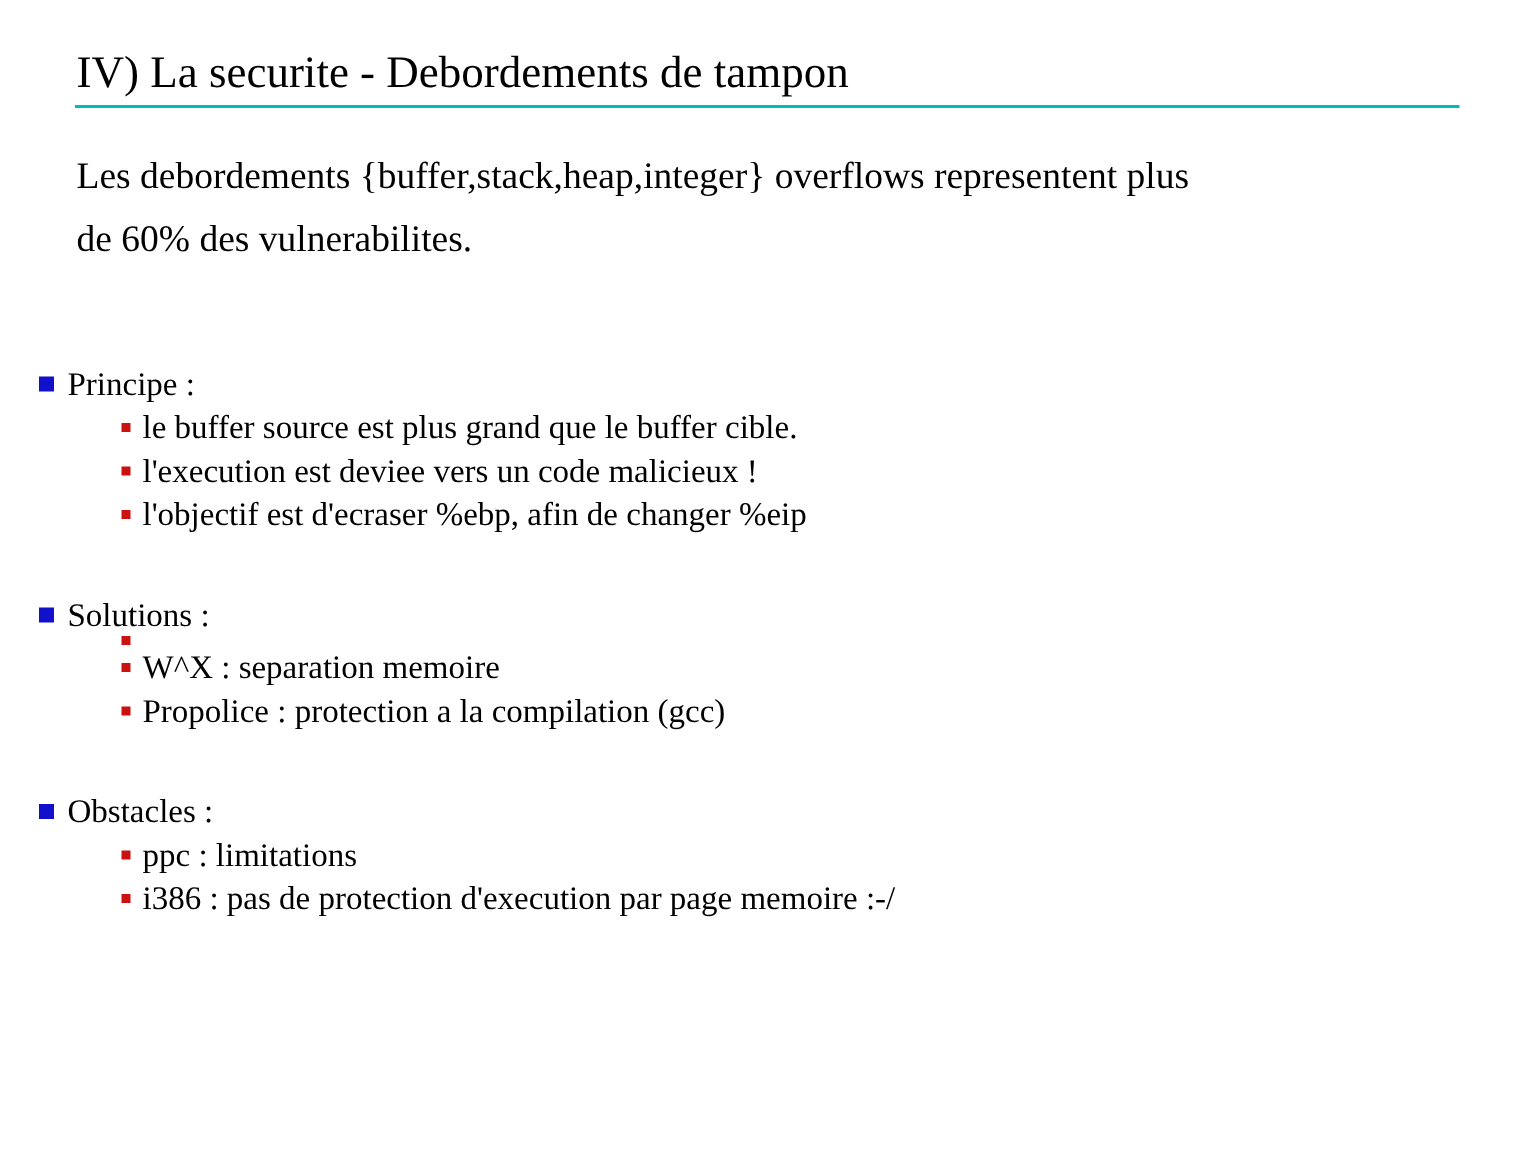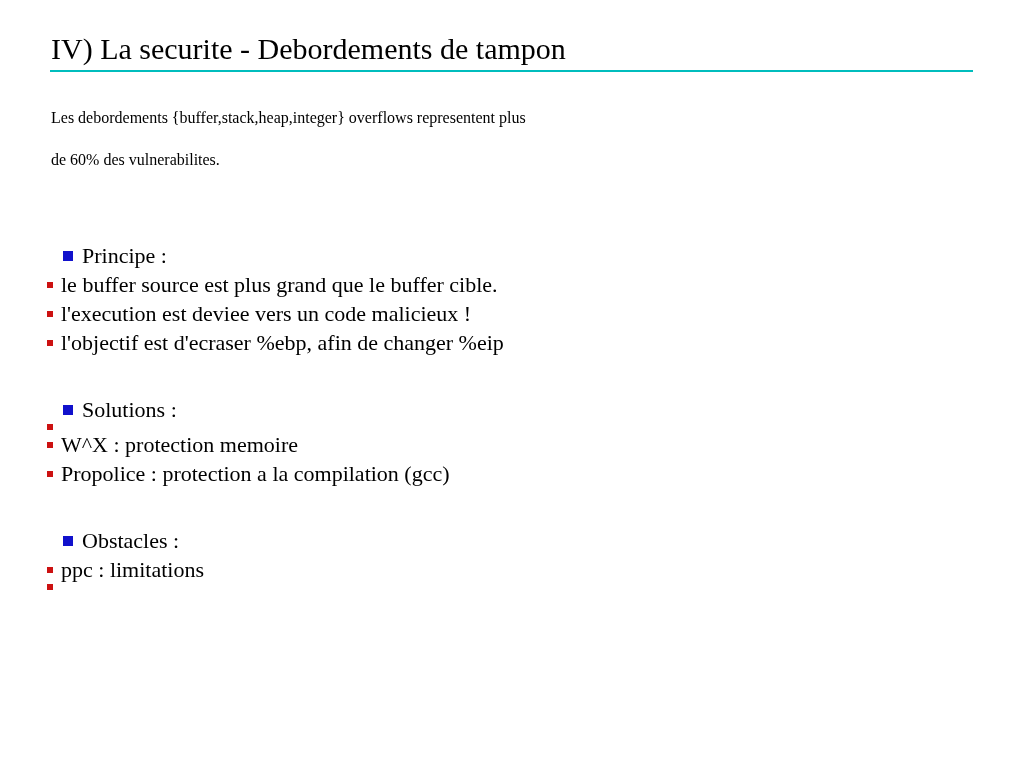--- a/index.html
+++ b/index.html
@@ -31,50 +31,50 @@
     left: 50px;
     top: 70px;
     width: 923px;
     height: 2px;
     background: var(--c-underline, #00bdbd);
   }
   .intro {
     position: absolute;
     left: 51px;
     top: 97px;
-    font-size: 16px;
+    font-size: 25px;
     line-height: 42px;
   }
   .sections {
     position: absolute;
     left: 0;
     top: 241px;
     width: 1024px;
     font-size: 22px;
     line-height: 29px;
   }
   .section {
     margin: 0 0 38px 0;
   }
   .section-heading {
     display: flex;
     align-items: center;
-    padding-left: 63px;
+    padding-left: 26px;
   }
   .bullet-l1 {
     flex: 0 0 auto;
     width: 10px;
     height: 10px;
     margin-right: 9px;
     background: var(--c-b1, #1111cc);
   }
   .sub-item {
     display: flex;
     align-items: center;
-    padding-left: 47px;
+    padding-left: 81px;
   }
   .bullet-l2 {
     flex: 0 0 auto;
     width: 6px;
     height: 6px;
     margin-right: 8px;
     background: var(--c-b2, #cc1111);
   }
   .label {
     white-space: nowrap;
@@ -115,34 +115,35 @@
       <div class="section">
         <div class="section-heading">
           <span class="bullet-l1"></span>
           <span class="label">Solutions :</span>
         </div>
         <div class="sub-item">
           <span class="bullet-l2"></span>
         </div>
         <div class="sub-item">
           <span class="bullet-l2"></span>
-          <span class="label">W^X : protection memoire</span>
+          <span class="label">W^X : separation memoire</span>
         </div>
         <div class="sub-item">
           <span class="bullet-l2"></span>
           <span class="label">Propolice : protection a la compilation (gcc)</span>
         </div>
       </div>
       <div class="section">
         <div class="section-heading">
           <span class="bullet-l1"></span>
           <span class="label">Obstacles :</span>
         </div>
         <div class="sub-item">
           <span class="bullet-l2"></span>
           <span class="label">ppc : limitations</span>
         </div>
         <div class="sub-item">
           <span class="bullet-l2"></span>
+          <span class="label">i386 : pas de protection d'execution par page memoire :-/</span>
         </div>
       </div>
     </div>
 </div>
 
 </body></html>

